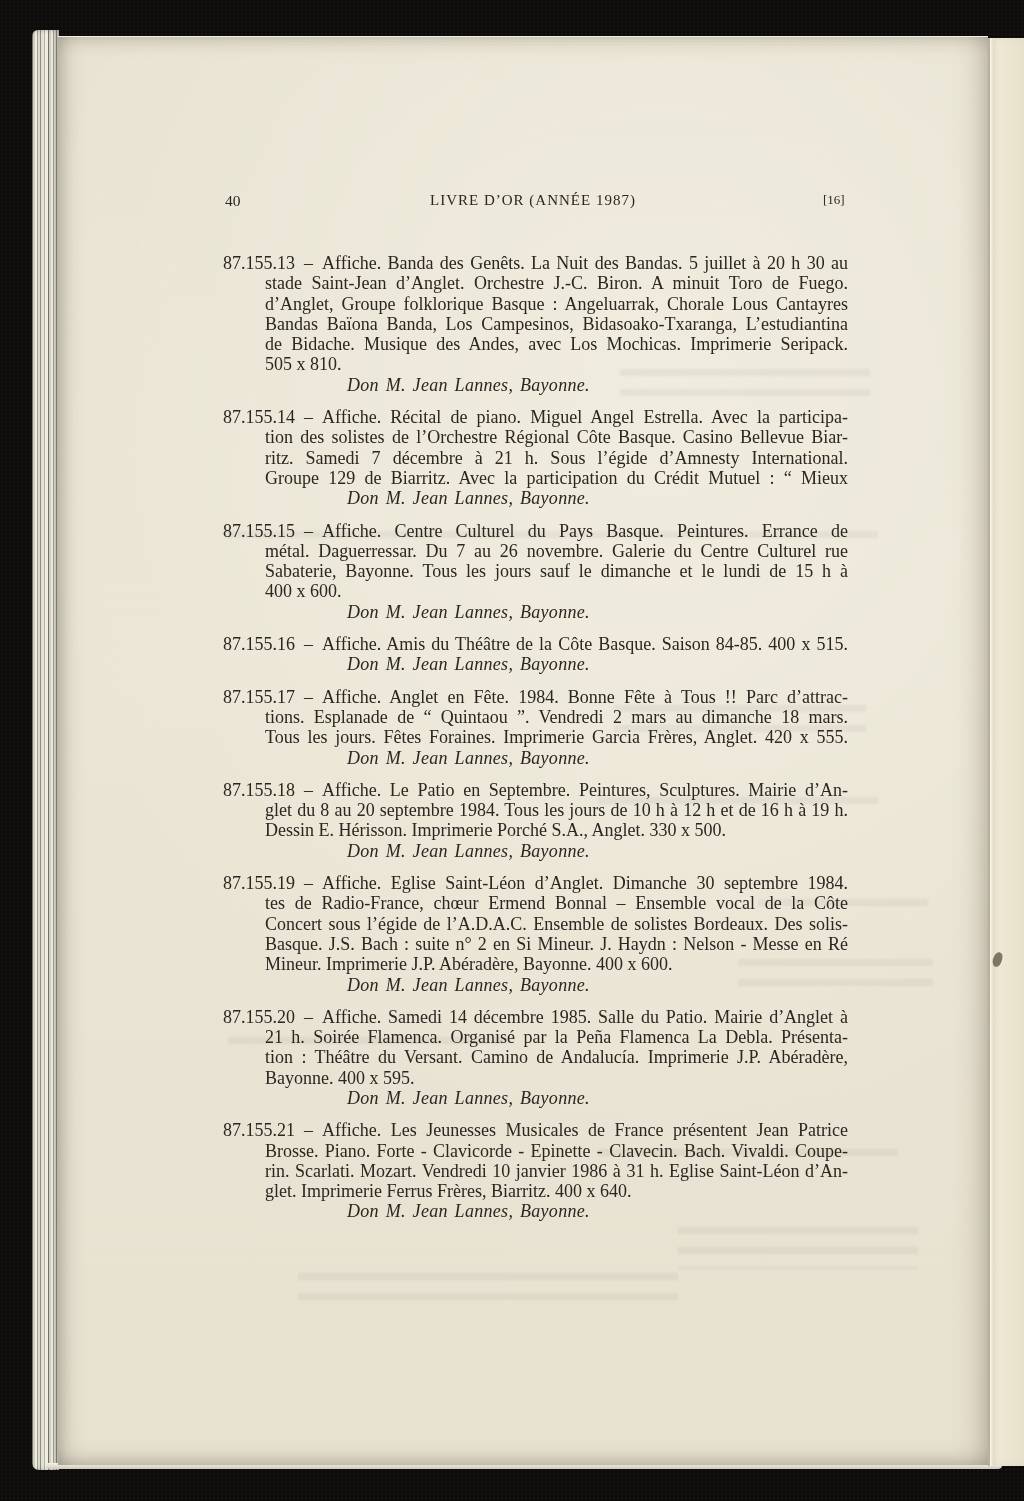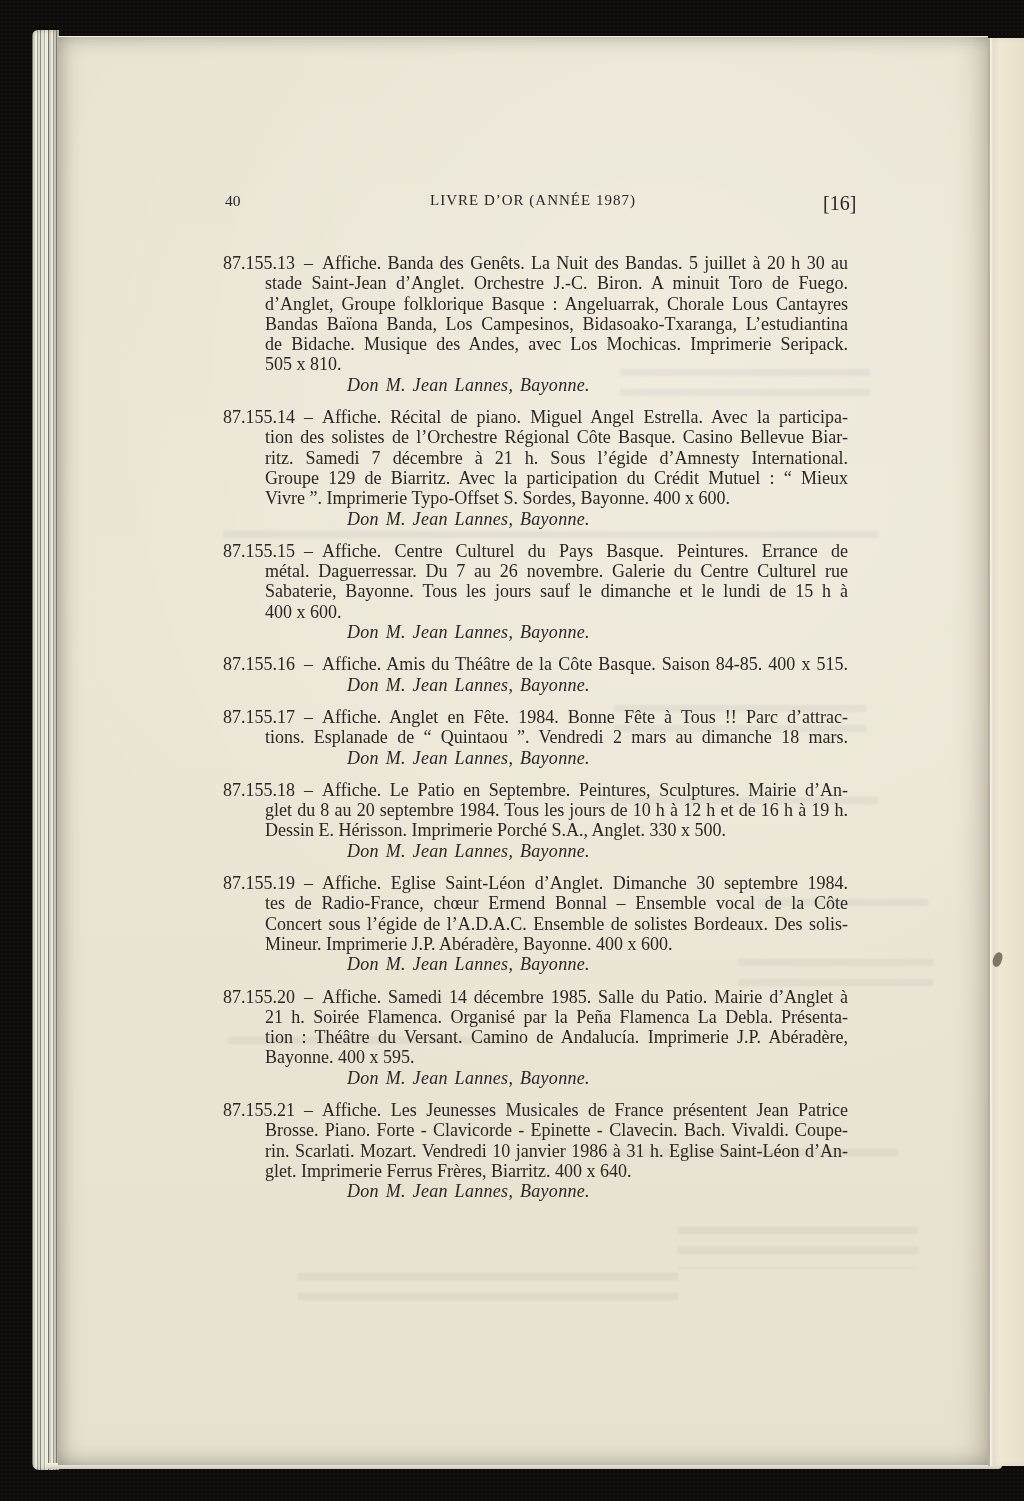--- a/index.html
+++ b/index.html
@@ -54,21 +54,21 @@
   .speck{
     position:absolute;left:3px;top:914px;width:9px;height:15px;
     background:#6b6450;border-radius:60% 40% 55% 45%;transform:rotate(12deg);
     opacity:.85;
   }
 
   
   .header span{position:absolute;top:155px;color:#2b2620;}
   .pgnum{left:167px;font-size:15.5px;}
   .title{left:372px;font-size:15px;letter-spacing:1px;white-space:nowrap;}
-  .folio{left:765px;font-size:20px;}
+  .folio{left:765px;font-size:13px;}
 
   
   .content{
     position:absolute;left:165px;top:216px;width:625px;
     color:#2b2620;font-size:18px;line-height:20.3px;
   }
   .entry{padding-left:42px;margin-bottom:12px;}
   .entry .first{margin-left:-42px;}
   .line.j{text-align:justify;text-align-last:justify;}
   .line.l{text-align:justify;text-align-last:left;}
@@ -128,54 +128,55 @@
         <div class="line j">de Bidache. Musique des Andes, avec Los Mochicas. Imprimerie Seripack.</div>
         <div class="line l">505 x 810.</div>
         <div class="don">Don M. Jean Lannes, Bayonne.</div>
       </div>
 
       <div class="entry">
         <div class="line j first"><span class="eid">87.155.14</span><span class="dash">–</span><span>Affiche. Récital de piano. Miguel Angel Estrella. Avec la participa-</span></div>
         <div class="line j">tion des solistes de l’Orchestre Régional Côte Basque. Casino Bellevue Biar-</div>
         <div class="line j">ritz. Samedi 7 décembre à 21 h. Sous l’égide d’Amnesty International.</div>
         <div class="line j">Groupe 129 de Biarritz. Avec la participation du Crédit Mutuel : “ Mieux</div>
-        <div class="line l">Vivre ”. Imprimerie Typo-Offset S. Sordes, Bayonne. 400 x 600.</div>
         <div class="don">Don M. Jean Lannes, Bayonne.</div>
       </div>
 
       <div class="entry">
         <div class="line j first"><span class="eid">87.155.15</span><span class="dash">–</span><span>Affiche. Centre Culturel du Pays Basque. Peintures. Errance de</span></div>
         <div class="line j">métal. Daguerressar. Du 7 au 26 novembre. Galerie du Centre Culturel rue</div>
         <div class="line j">Sabaterie, Bayonne. Tous les jours sauf le dimanche et le lundi de 15 h à</div>
         <div class="line l">400 x 600.</div>
         <div class="don">Don M. Jean Lannes, Bayonne.</div>
       </div>
 
       <div class="entry">
         <div class="line j first"><span class="eid">87.155.16</span><span class="dash">–</span><span>Affiche. Amis du Théâtre de la Côte Basque. Saison 84-85. 400 x 515.</span></div>
         <div class="don">Don M. Jean Lannes, Bayonne.</div>
       </div>
 
       <div class="entry">
         <div class="line j first"><span class="eid">87.155.17</span><span class="dash">–</span><span>Affiche. Anglet en Fête. 1984. Bonne Fête à Tous !! Parc d’attrac-</span></div>
         <div class="line j">tions. Esplanade de “ Quintaou ”. Vendredi 2 mars au dimanche 18 mars.</div>
+        <div class="line j">Tous les jours. Fêtes Foraines. Imprimerie Garcia Frères, Anglet. 420 x 555.</div>
         <div class="don">Don M. Jean Lannes, Bayonne.</div>
       </div>
 
       <div class="entry">
         <div class="line j first"><span class="eid">87.155.18</span><span class="dash">–</span><span>Affiche. Le Patio en Septembre. Peintures, Sculptures. Mairie d’An-</span></div>
         <div class="line j">glet du 8 au 20 septembre 1984. Tous les jours de 10 h à 12 h et de 16 h à 19 h.</div>
         <div class="line l">Dessin E. Hérisson. Imprimerie Porché S.A., Anglet. 330 x 500.</div>
         <div class="don">Don M. Jean Lannes, Bayonne.</div>
       </div>
 
       <div class="entry">
         <div class="line j first"><span class="eid">87.155.19</span><span class="dash">–</span><span>Affiche. Eglise Saint-Léon d’Anglet. Dimanche 30 septembre 1984.</span></div>
         <div class="line j">tes de Radio-France, chœur Ermend Bonnal – Ensemble vocal de la Côte</div>
         <div class="line j">Concert sous l’égide de l’A.D.A.C. Ensemble de solistes Bordeaux. Des solis-</div>
+        <div class="line j">Basque. J.S. Bach : suite n° 2 en Si Mineur. J. Haydn : Nelson - Messe en Ré</div>
         <div class="line l">Mineur. Imprimerie J.P. Abéradère, Bayonne. 400 x 600.</div>
         <div class="don">Don M. Jean Lannes, Bayonne.</div>
       </div>
 
       <div class="entry">
         <div class="line j first"><span class="eid">87.155.20</span><span class="dash">–</span><span>Affiche. Samedi 14 décembre 1985. Salle du Patio. Mairie d’Anglet à</span></div>
         <div class="line j">21 h. Soirée Flamenca. Organisé par la Peña Flamenca La Debla. Présenta-</div>
         <div class="line j">tion : Théâtre du Versant. Camino de Andalucía. Imprimerie J.P. Abéradère,</div>
         <div class="line l">Bayonne. 400 x 595.</div>
         <div class="don">Don M. Jean Lannes, Bayonne.</div>

